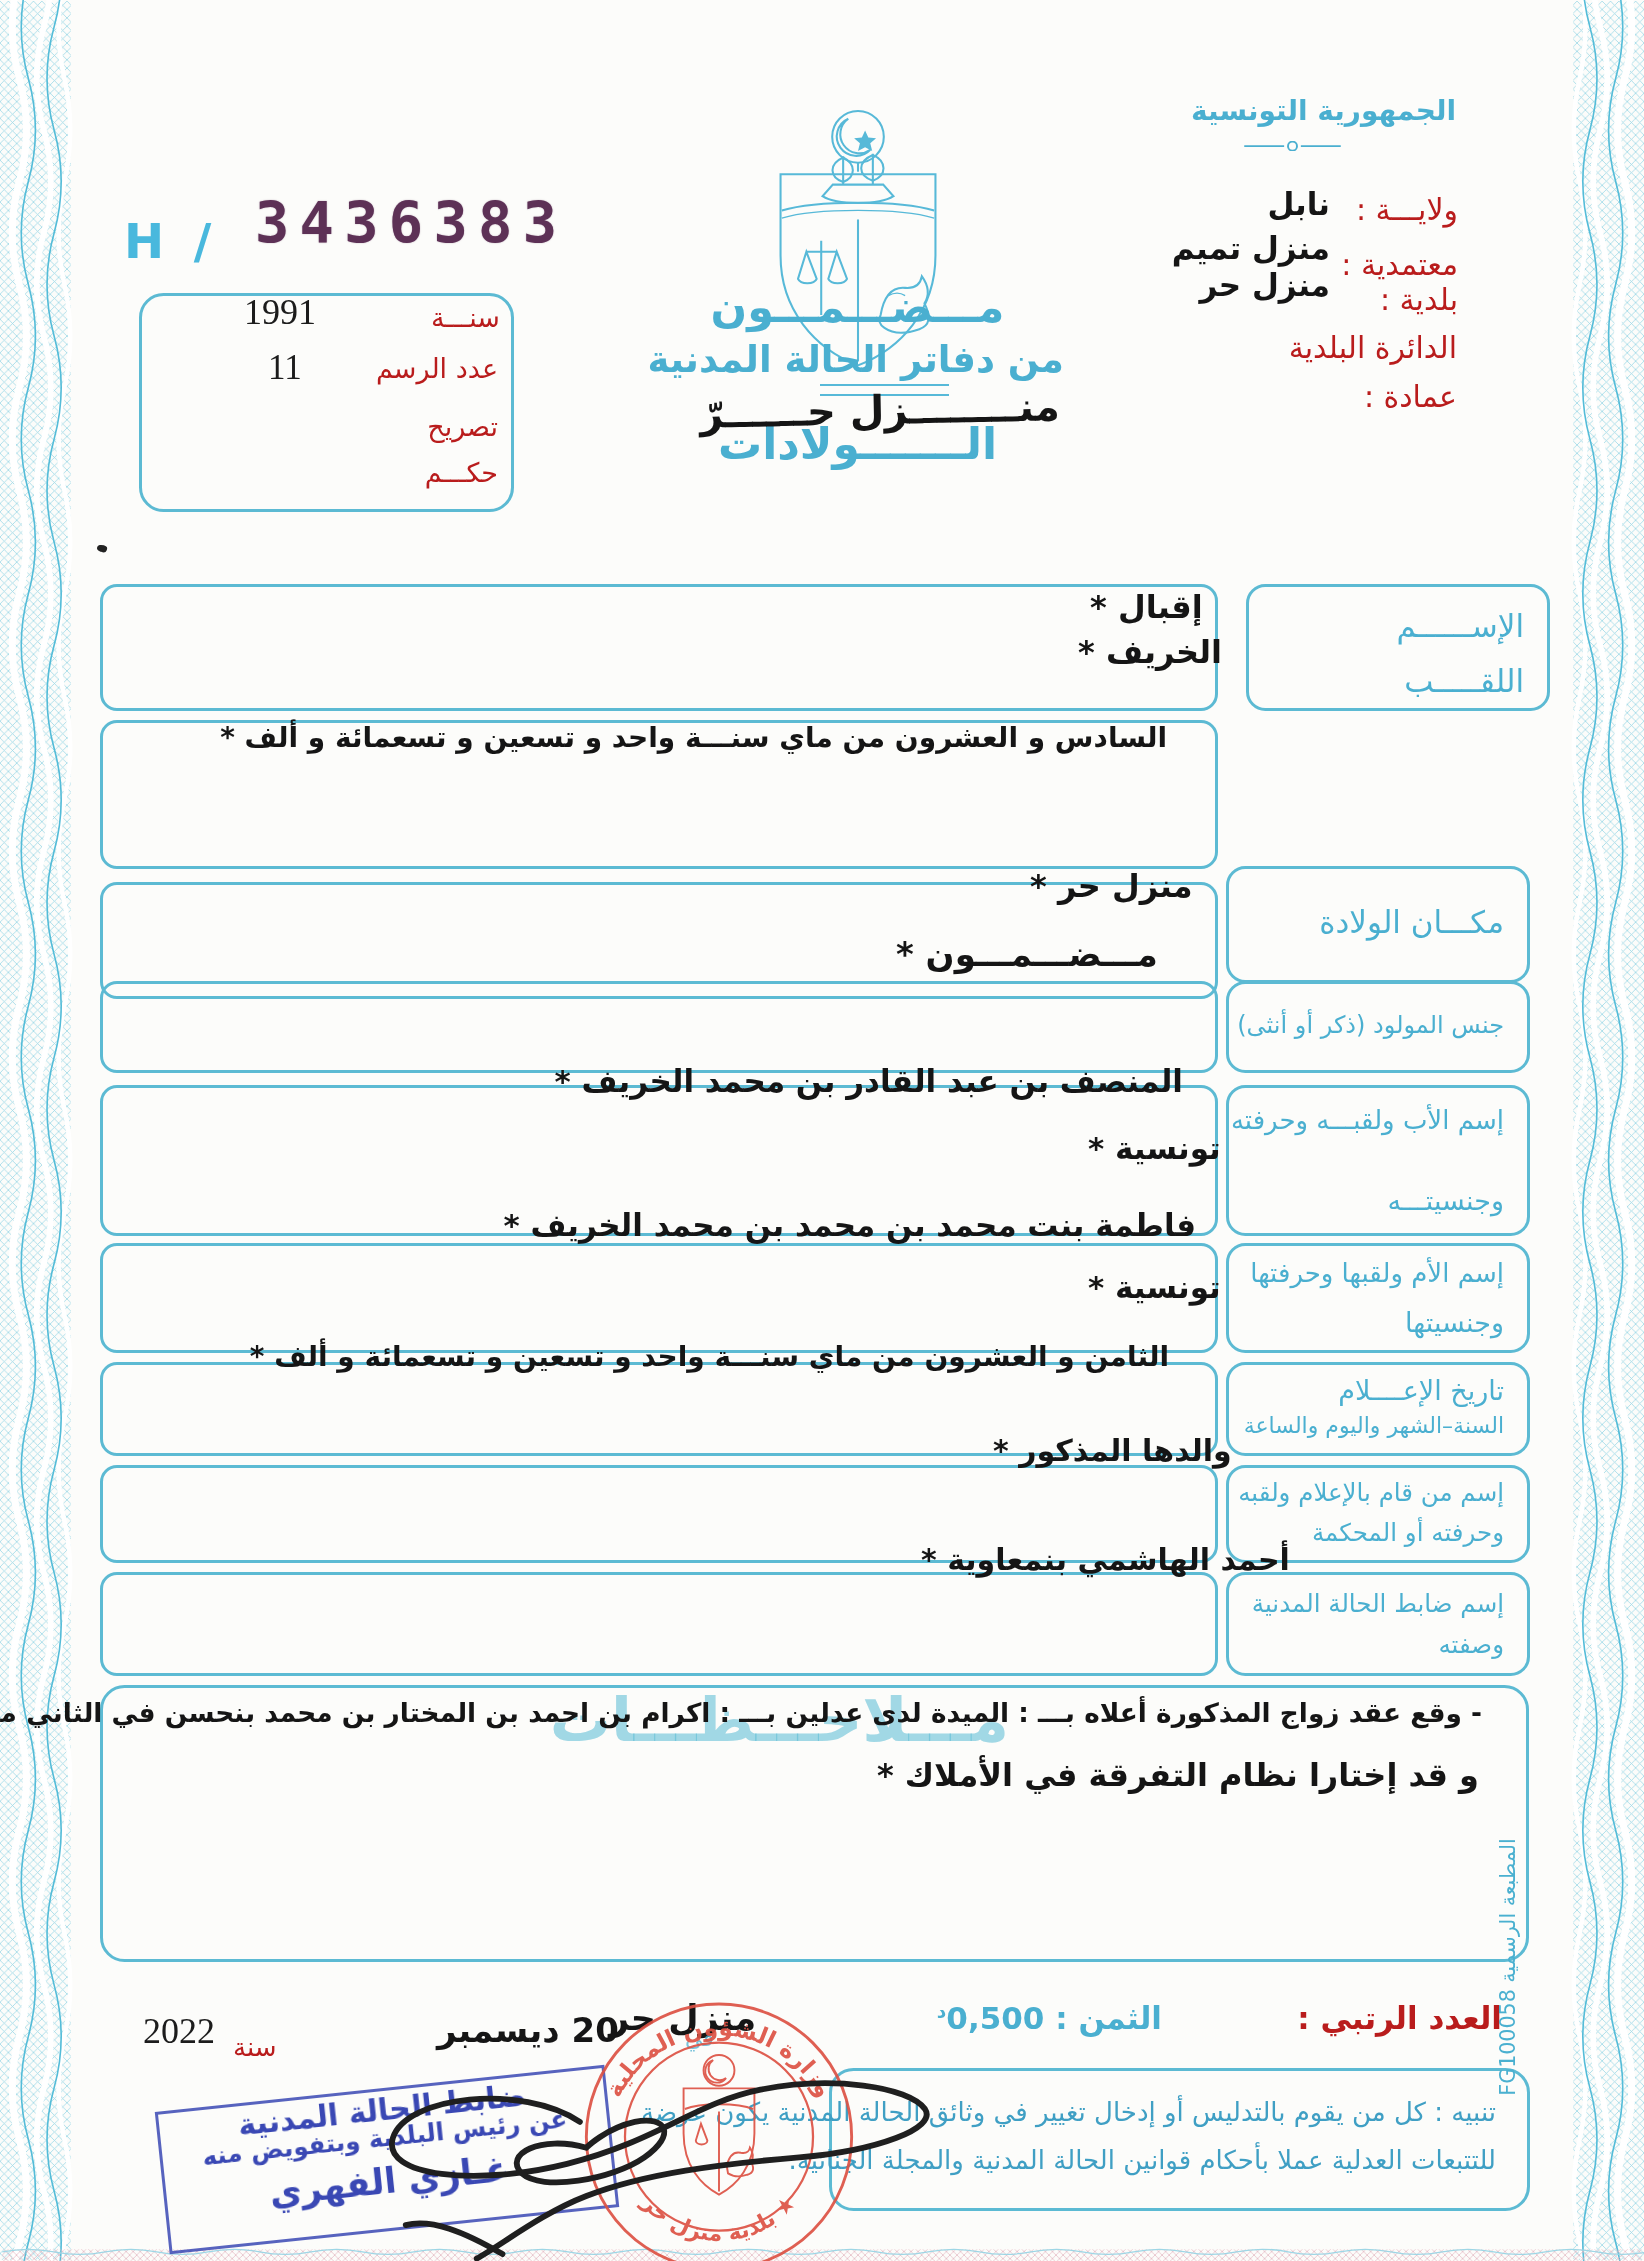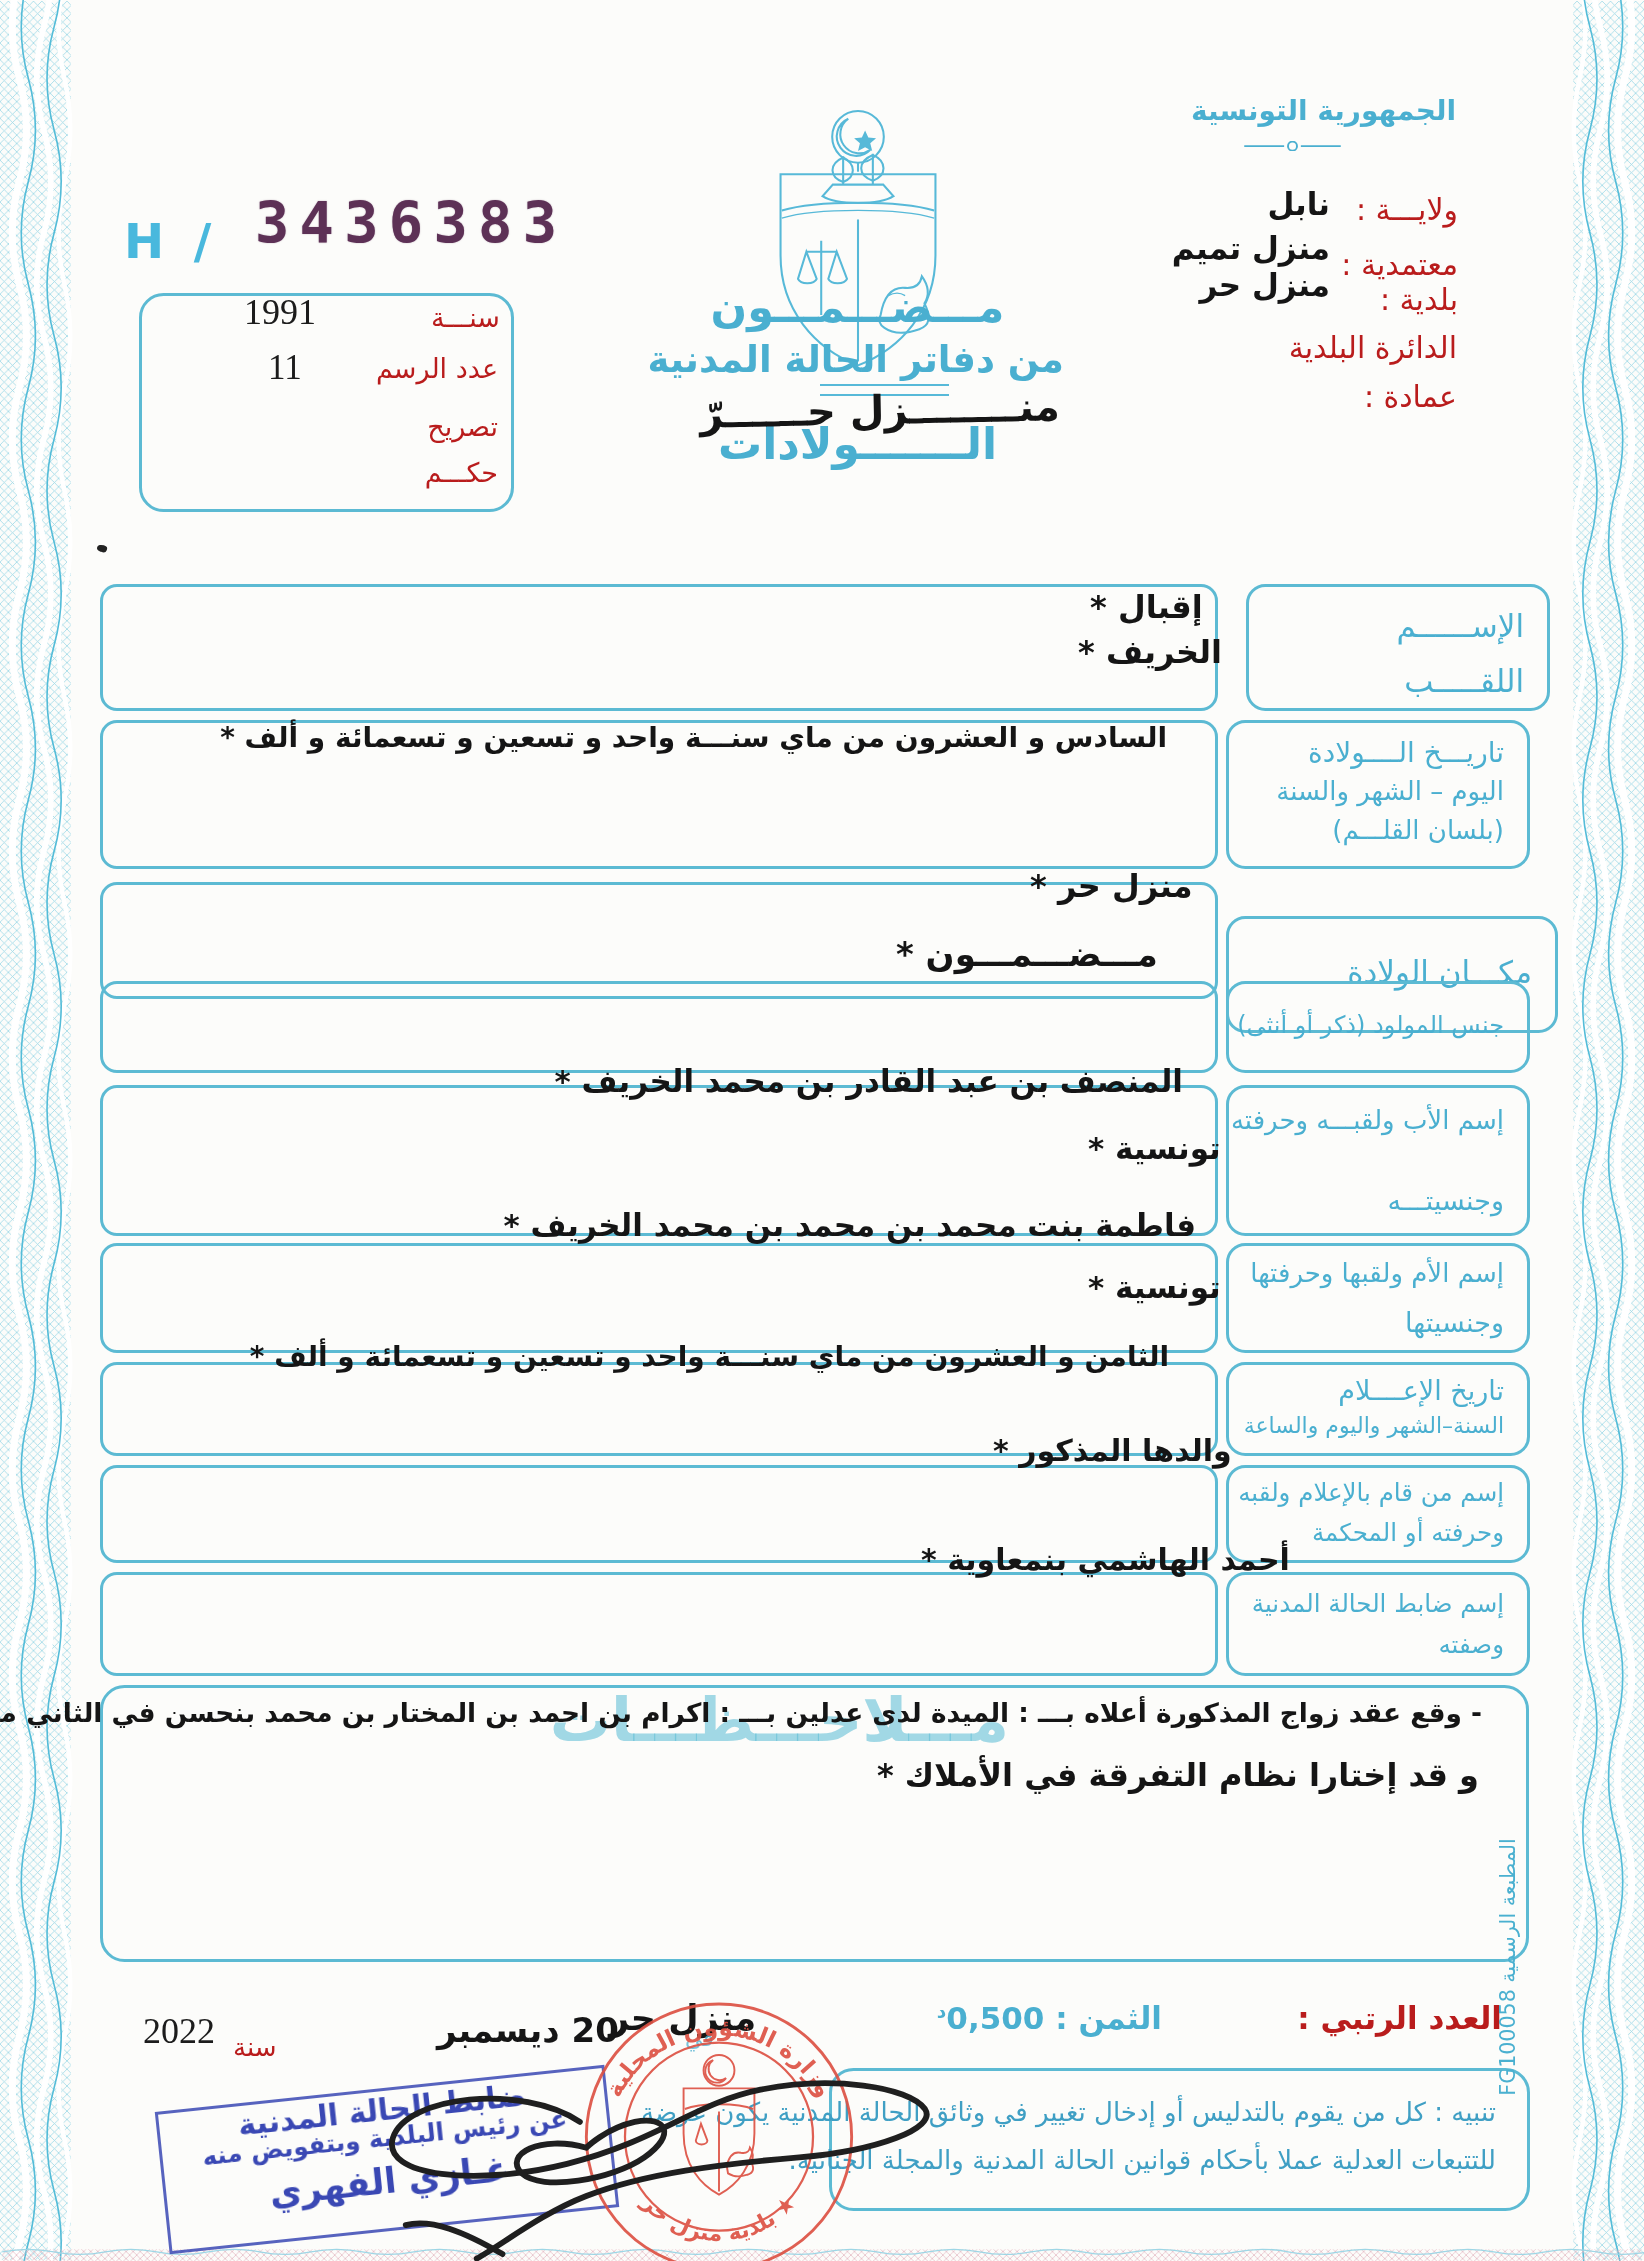--- a/index.html
+++ b/index.html
@@ -131,29 +131,24 @@
 
   <div class="vbox" style="top:584px;height:121px;"></div>
   <div class="lbox" style="top:584px;height:121px;margin-left:20px;">
     <div class="ll" style="top:20.6px;font-size:31px;">الإســــــم</div>
     <div class="ll" style="top:76px;font-size:31px;">اللقـــــب</div>
   </div>
   <div class="val" style="left:1090px;top:588px;font-size:32px;">إقبال *</div>
   <div class="val" style="left:1078px;top:633px;font-size:32px;">الخريف *</div>
 
   <div class="vbox" style="top:720px;height:143px;"></div>
-  <div class="lbox" style="top:720px;height:143px;">
-    <div class="ll" style="top:13px;font-size:28px;">تاريـــخ الــــولادة</div>
-    <div class="ll" style="top:53px;font-size:26px;">اليوم – الشهر والسنة</div>
-    <div class="ll" style="top:92px;font-size:26px;">(بلسان القلـــم)</div>
-  </div>
   <div class="val" style="right:477px;top:721px;font-size:28px;">السادس و العشرون من ماي سنـــة واحد و تسعين و تسعمائة و ألف *</div>
 
   <div class="vbox" style="top:882px;height:111px;"></div>
-  <div class="lbox" style="top:916px;height:111px;padding-left:28px;">
+  <div class="lbox" style="top:866px;height:111px;">
     <div class="ll" style="top:35px;font-size:31px;">مكـــان الولادة</div>
   </div>
   <div class="val" style="left:1030px;top:867px;font-size:32px;">منزل حر *</div>
 
   <div class="vbox" style="top:981px;height:86px;"></div>
   <div class="lbox" style="top:981px;height:86px;">
     <div class="ll" style="top:27px;font-size:24px;">جنس المولود (ذكر أو أنثى)</div>
   </div>
   <div class="val" style="left:896px;top:934px;font-size:34px;">مـــضـــمـــون *</div>
 

